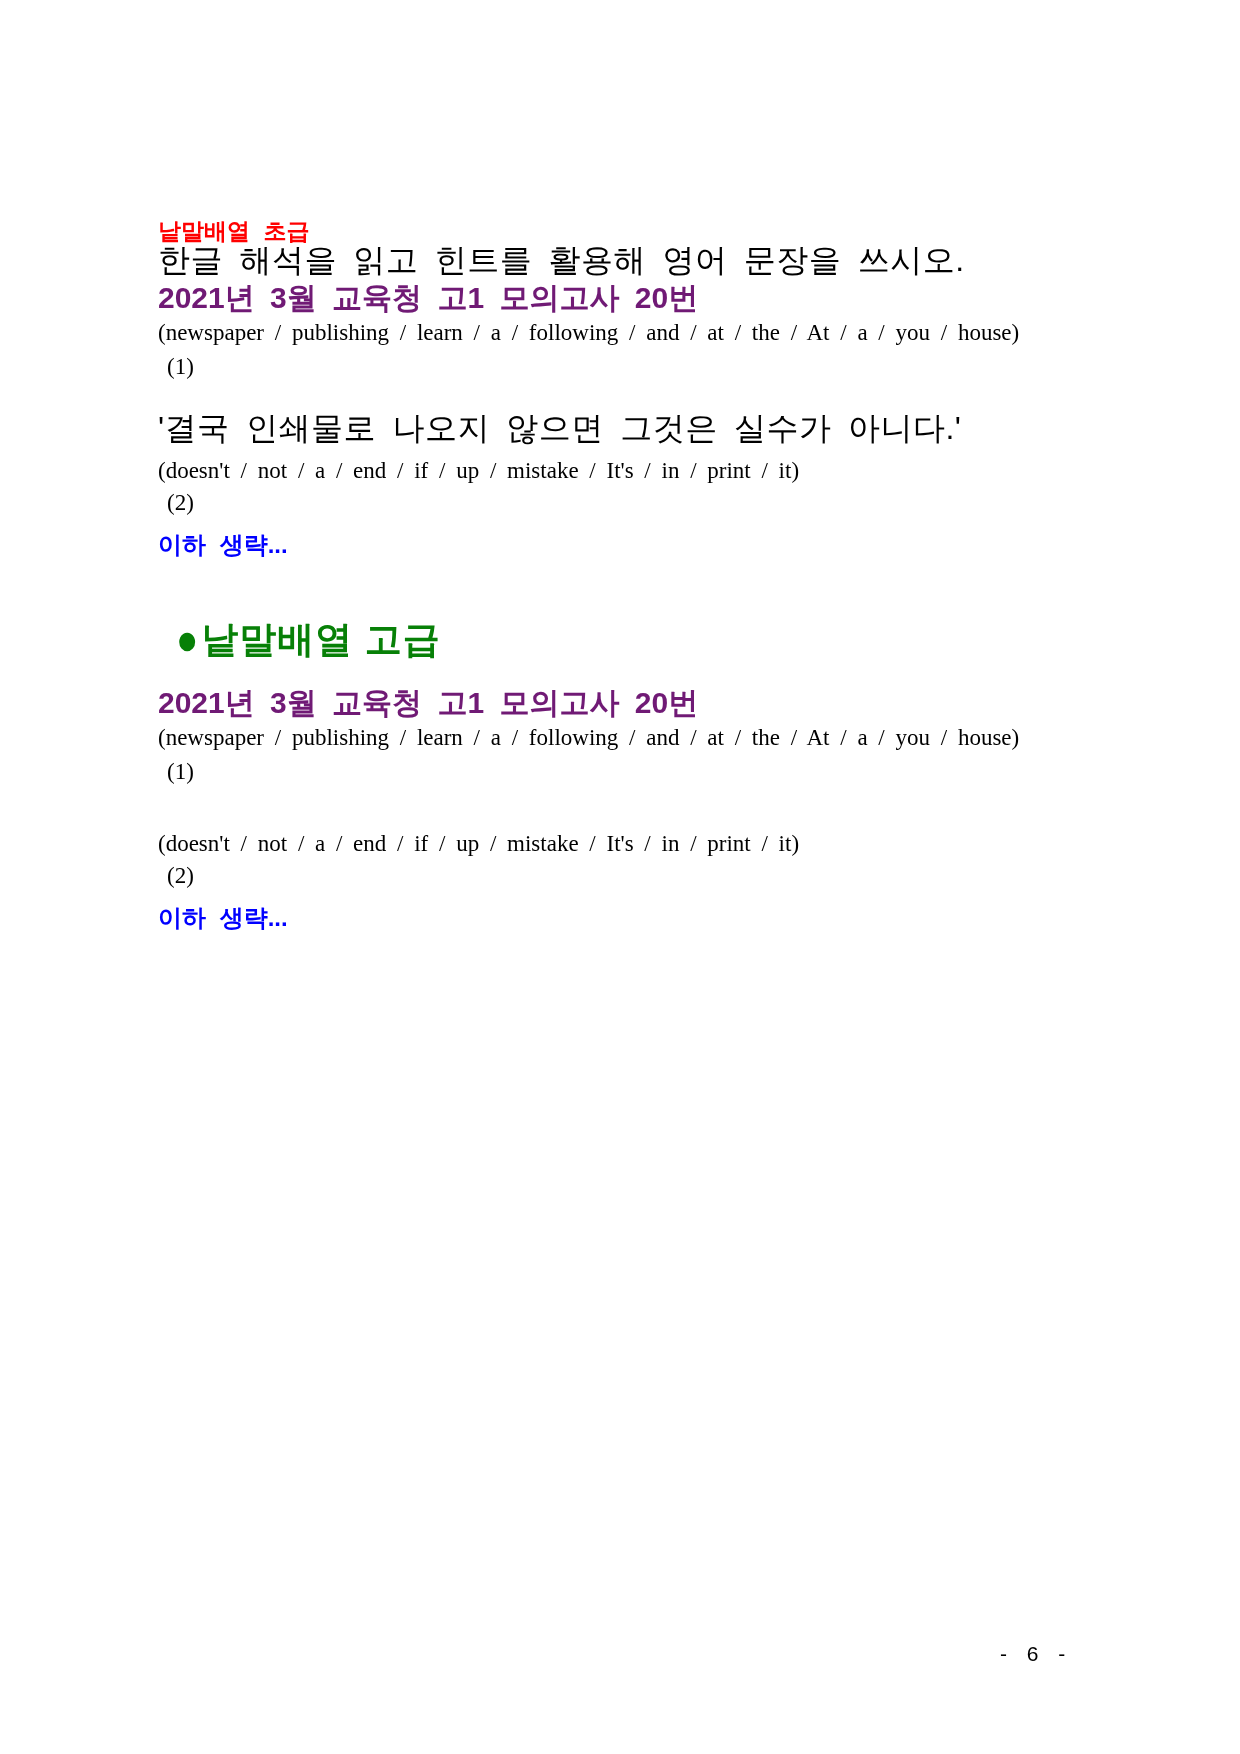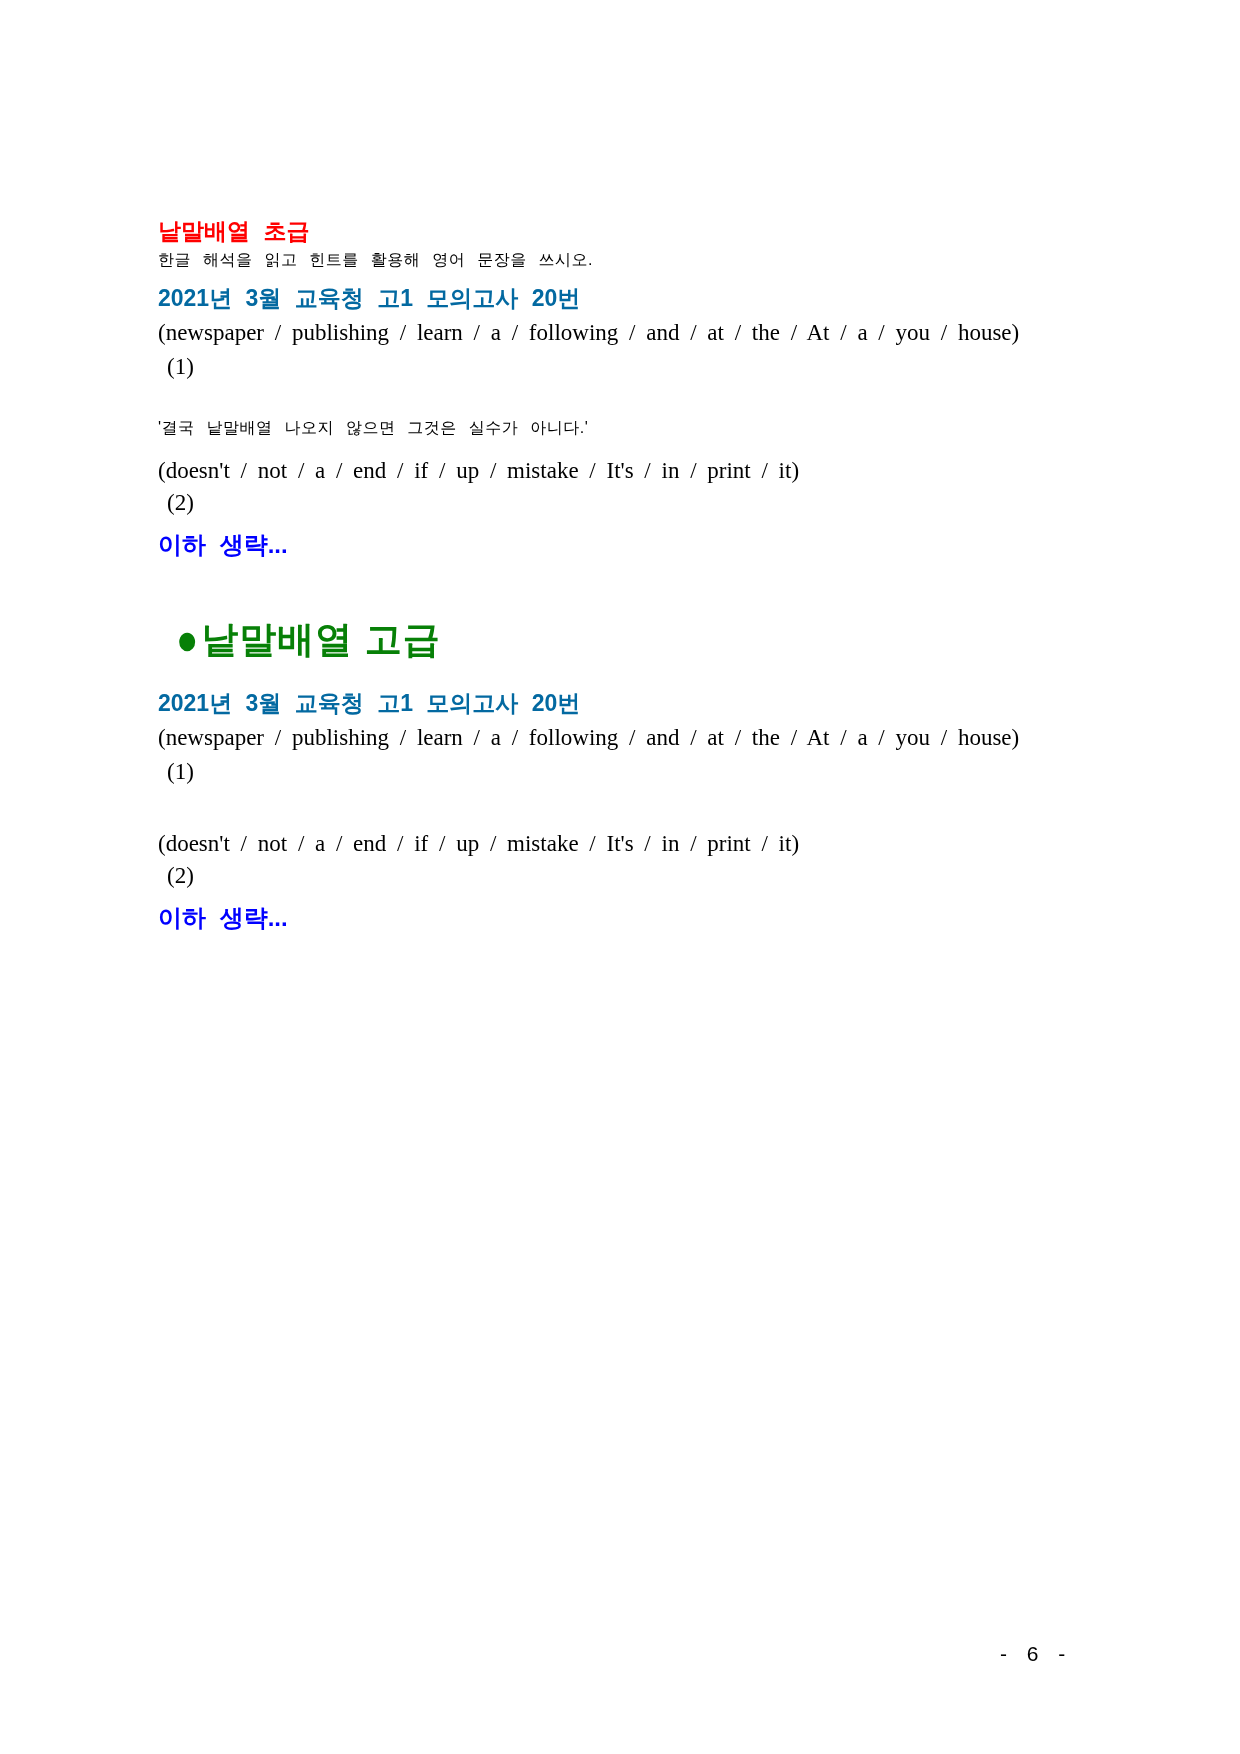--- a/index.html
+++ b/index.html
@@ -31,39 +31,39 @@
     padding-left: 18px;
     letter-spacing: 1px;
     white-space: nowrap;
   }
   .section-heading .bullet {
     display: inline-block;
     transform: scaleY(1.15);
     margin-right: 2px;
   }
   .ko {
-    font-size: 16px;
+    font-size: 32px;
     line-height: 32px;
     word-spacing: 7px;
     letter-spacing: 0.5px;
     white-space: nowrap;
   }
   .subtitle {
     font-size: 23px;
     line-height: 26px;
     font-weight: bold;
     color: #ff0000;
     word-spacing: 7px;
     margin-top: 8px;
   }
   .source {
-    font-size: 23px;
+    font-size: 30px;
     line-height: 32px;
     font-weight: bold;
-    color: #0369a1;
+    color: #701a75;
     word-spacing: 7px;
     margin-top: 6px;
     margin-bottom: 2px;
   }
   .en {
     font-family: "Liberation Serif", serif;
     font-size: 23px;
     line-height: 34px;
     word-spacing: 5px;
     white-space: nowrap;
@@ -112,21 +112,21 @@
 
     <p class="source">2021년 3월 교육청 고1 모의고사 20번</p>
 
 
     <p class="en">(newspaper / publishing / learn / a / following / and / at / the / At / a / you / house)</p>
 
     <p class="answer-num">(1)</p>
 
     <div class="answer-space-1"></div>
 
-    <p class="ko">'결국 낱말배열 나오지 않으면 그것은 실수가 아니다.'</p>
+    <p class="ko">'결국 인쇄물로 나오지 않으면 그것은 실수가 아니다.'</p>
 
     <p class="en" style="margin-top:10px;">(doesn't / not / a / end / if / up / mistake / It's / in / print / it)</p>
 
     <p class="answer-num num-height">(2)</p>
 
     <p class="omitted">이하 생략...</p>
   </section>
 
   <section class="section-2">
     <h1 class="section-heading"><span class="bullet">●</span><span>낱말배열 고급</span></h1>

